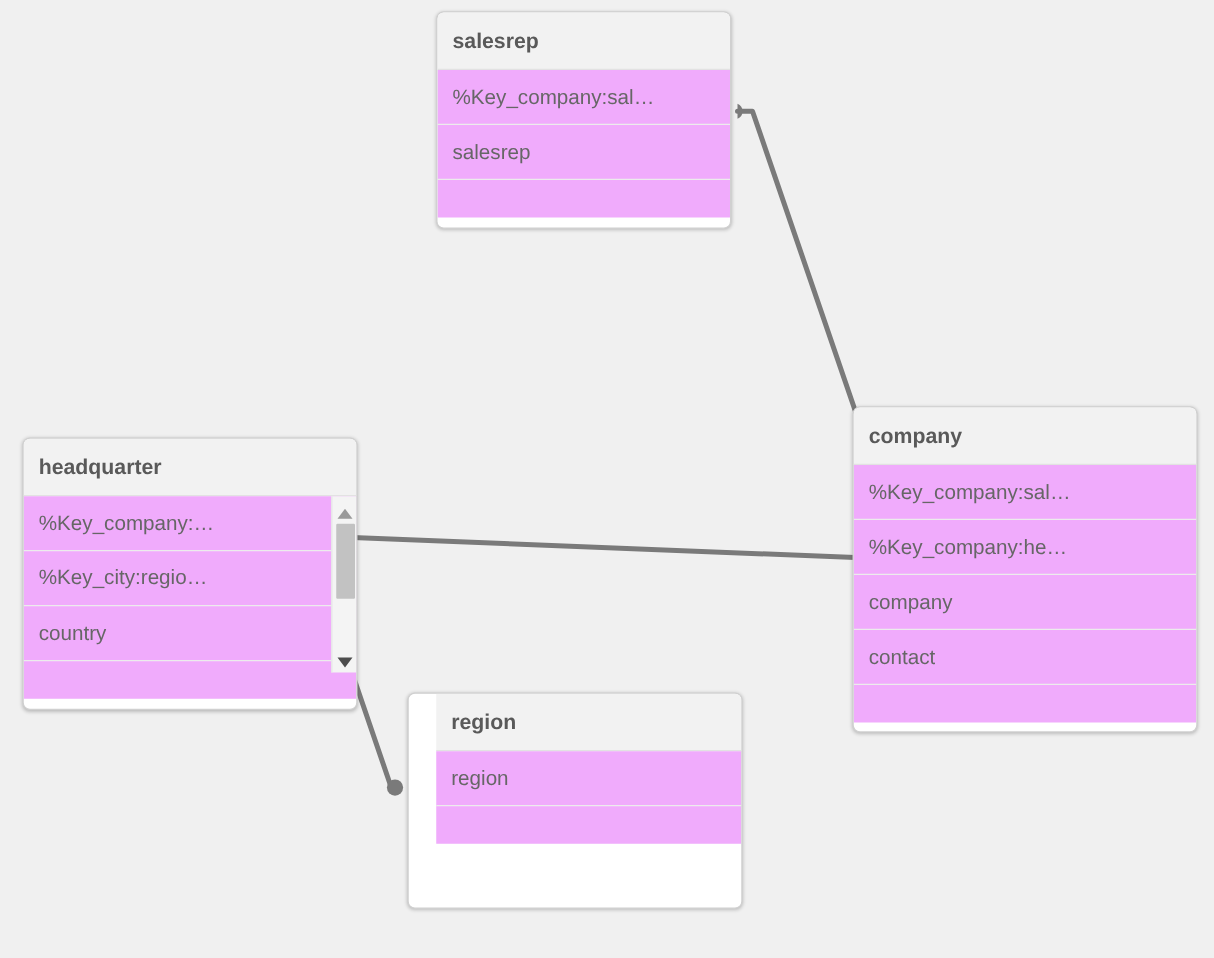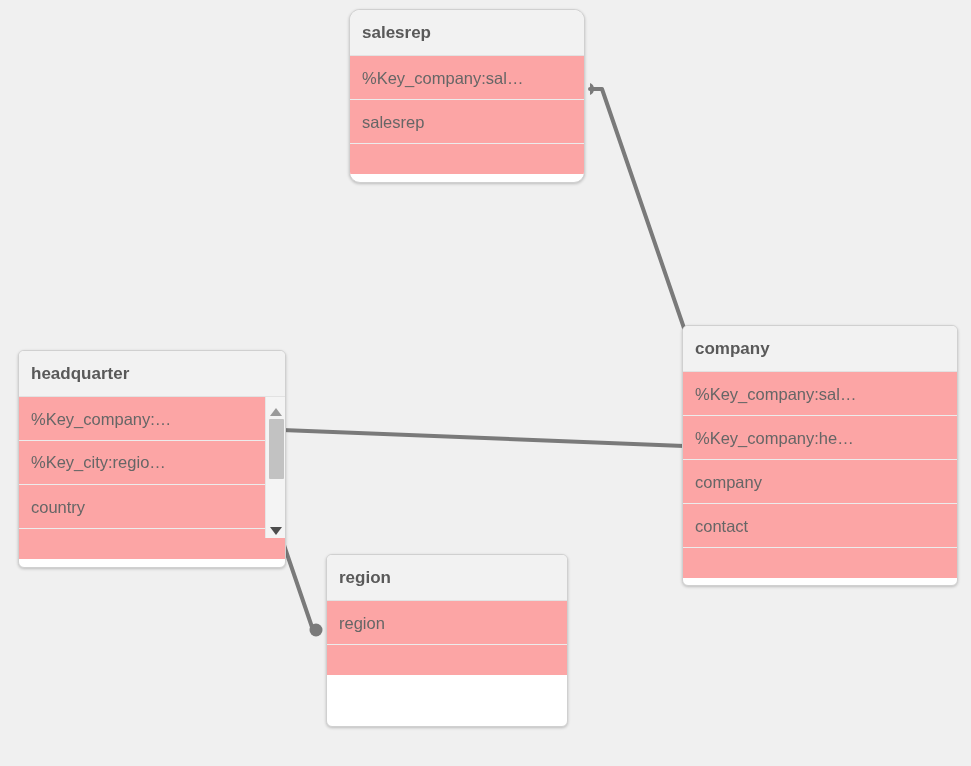--- a/index.html
+++ b/index.html
@@ -59,21 +59,21 @@
     height: 44px;
     line-height: 44px;
     font-size: 16.5px;
     color: #666666;
     padding-left: 12px;
     padding-right: 10px;
     border-bottom: 1px solid #ececec;
     box-sizing: border-box;
     white-space: nowrap;
     overflow: hidden;
-    background: #fca5a5;
+    background: #f0abfc;
     display: flex;
     align-items: center;
   }
   .row .rowtext {
     overflow: hidden;
     text-overflow: ellipsis;
     white-space: nowrap;
   }
   .row.empty {
     border-bottom: none;
@@ -132,21 +132,21 @@
       <circle cx="710" cy="447" r="6.5" fill="#7a7a7a"></circle>
     </g>
 
     <g>
       <path d="M 259,472 L 313,630 L 320,630" fill="none" stroke="#7a7a7a" stroke-width="4" stroke-linecap="round" stroke-linejoin="round"></path>
       <circle cx="259" cy="472" r="6.5" fill="#7a7a7a"></circle>
       <circle cx="316" cy="630" r="6.5" fill="#7a7a7a"></circle>
     </g>
   </svg>
 
-  <div class="tbl" style="left:349px; top:9px; width:236px; height:174px;border-radius:11px;">
+  <div class="tbl" style="left:349px; top:9px; width:236px; height:174px;">
     <div class="tbl-header">salesrep</div>
     <div class="tbl-body">
       <div class="row">
         <span class="rowtext">%Key_company:sal…</span>
       </div>
       <div class="row">
         <span class="rowtext">salesrep</span>
       </div>
       <div class="row empty"></div>
     </div>
@@ -194,21 +194,21 @@
         <span class="thumb" style="top:22px; height:60px;"></span>
         <span class="arrow down">
           <svg viewBox="0 0 14 10" width="14" height="10">
             <polygon points="1,1 13,1 7,9" fill="#4d4d4d"></polygon>
           </svg>
         </span>
       </div>
     </div>
   </div>
 
-  <div class="tbl" style="left:326px; top:554px; width:242px; height:173px;">
+  <div class="tbl" style="left:326px; top:554px; width:268px; height:173px;padding-left:22px;">
     <div class="tbl-header">region</div>
     <div class="tbl-body">
       <div class="row">
         <span class="rowtext">region</span>
       </div>
       <div class="row empty"></div>
     </div>
   </div>
 
 </div>

